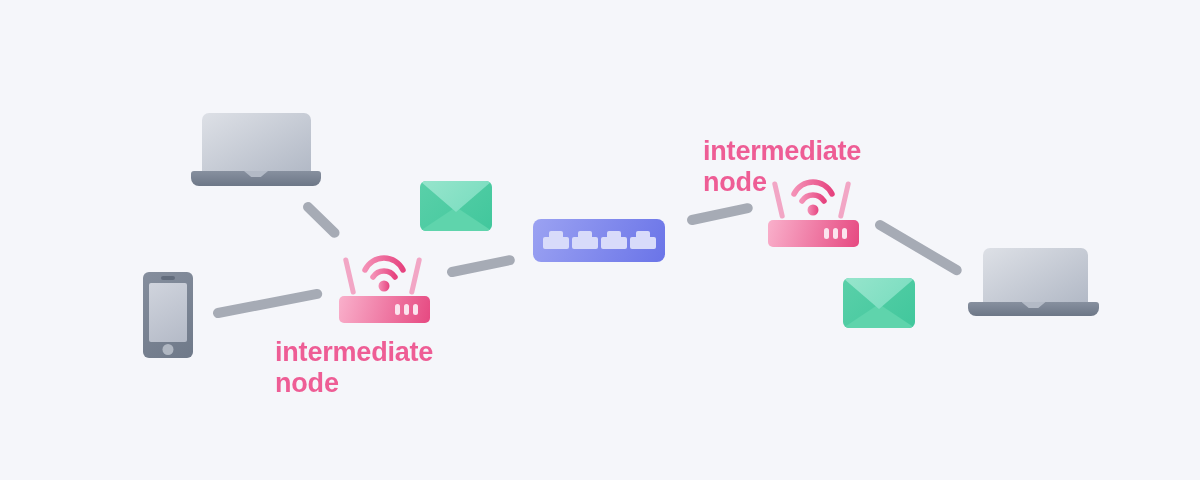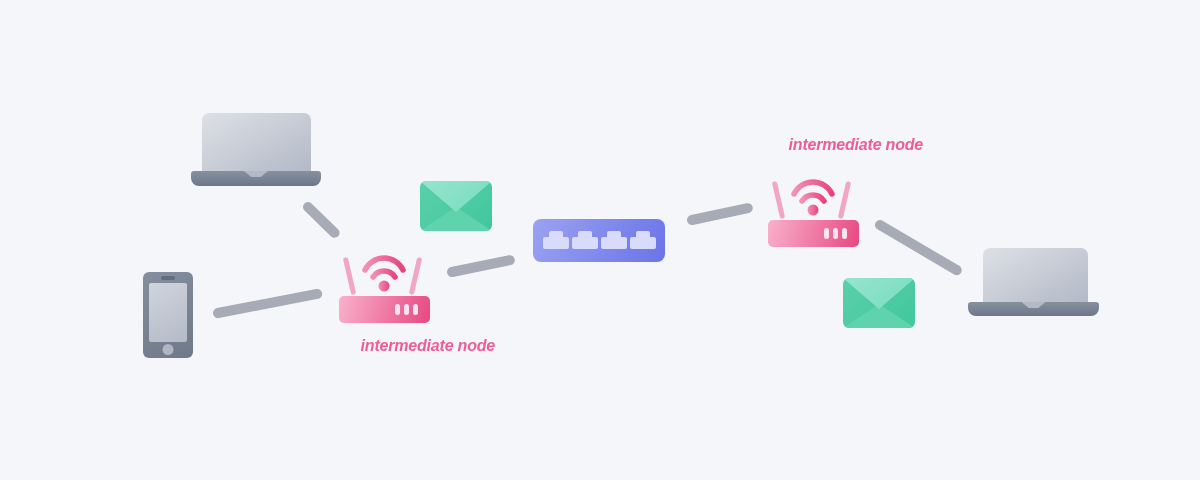--- a/index.html
+++ b/index.html
@@ -61,22 +61,22 @@
   .router-body{position:absolute;left:2px;top:48px;width:91px;height:27px;border-radius:5px;
     background:linear-gradient(105deg,var(--router-pink-light) 0%,var(--router-pink-dark) 100%);
     display:flex;align-items:center;justify-content:flex-end;gap:4px;padding-right:12px;box-sizing:border-box;}
   .led{width:5px;height:11px;border-radius:2.5px;background:#fbe4ee;}
   .antenna{position:absolute;width:5px;height:38px;border-radius:3px;background:var(--antenna-pink);}
   .antenna-left{left:10px;top:9px;transform:rotate(-13deg);}
   .antenna-right{left:76px;top:9px;transform:rotate(13deg);}
   .wifi{position:absolute;left:23px;top:2px;}
 
   
-  .node-label{position:absolute;width:220px;text-align:right;
-    font-size:16px;font-weight:700;letter-spacing:-0.2px;color:var(--label-text);font-style:italic;}
+  .node-label{position:absolute;width:220px;text-align:left;
+    font-size:27px;font-weight:700;letter-spacing:-0.2px;color:var(--label-text);}
   .label-1{left:275px;top:337px;}
   .label-2{left:703px;top:136px;}
 
   
   .envelope{position:absolute;width:72px;height:50px;border-radius:6px;overflow:hidden;
     background:linear-gradient(135deg,#5ad0a9,#41c79c);}
   .envelope-1{left:420px;top:181px;}
   .envelope-2{left:843px;top:278px;}
   .env-bottom{position:absolute;left:0;bottom:0;width:100%;height:24px;
     background:#5fd4ac;clip-path:polygon(0 100%,100% 100%,50% 0);}

